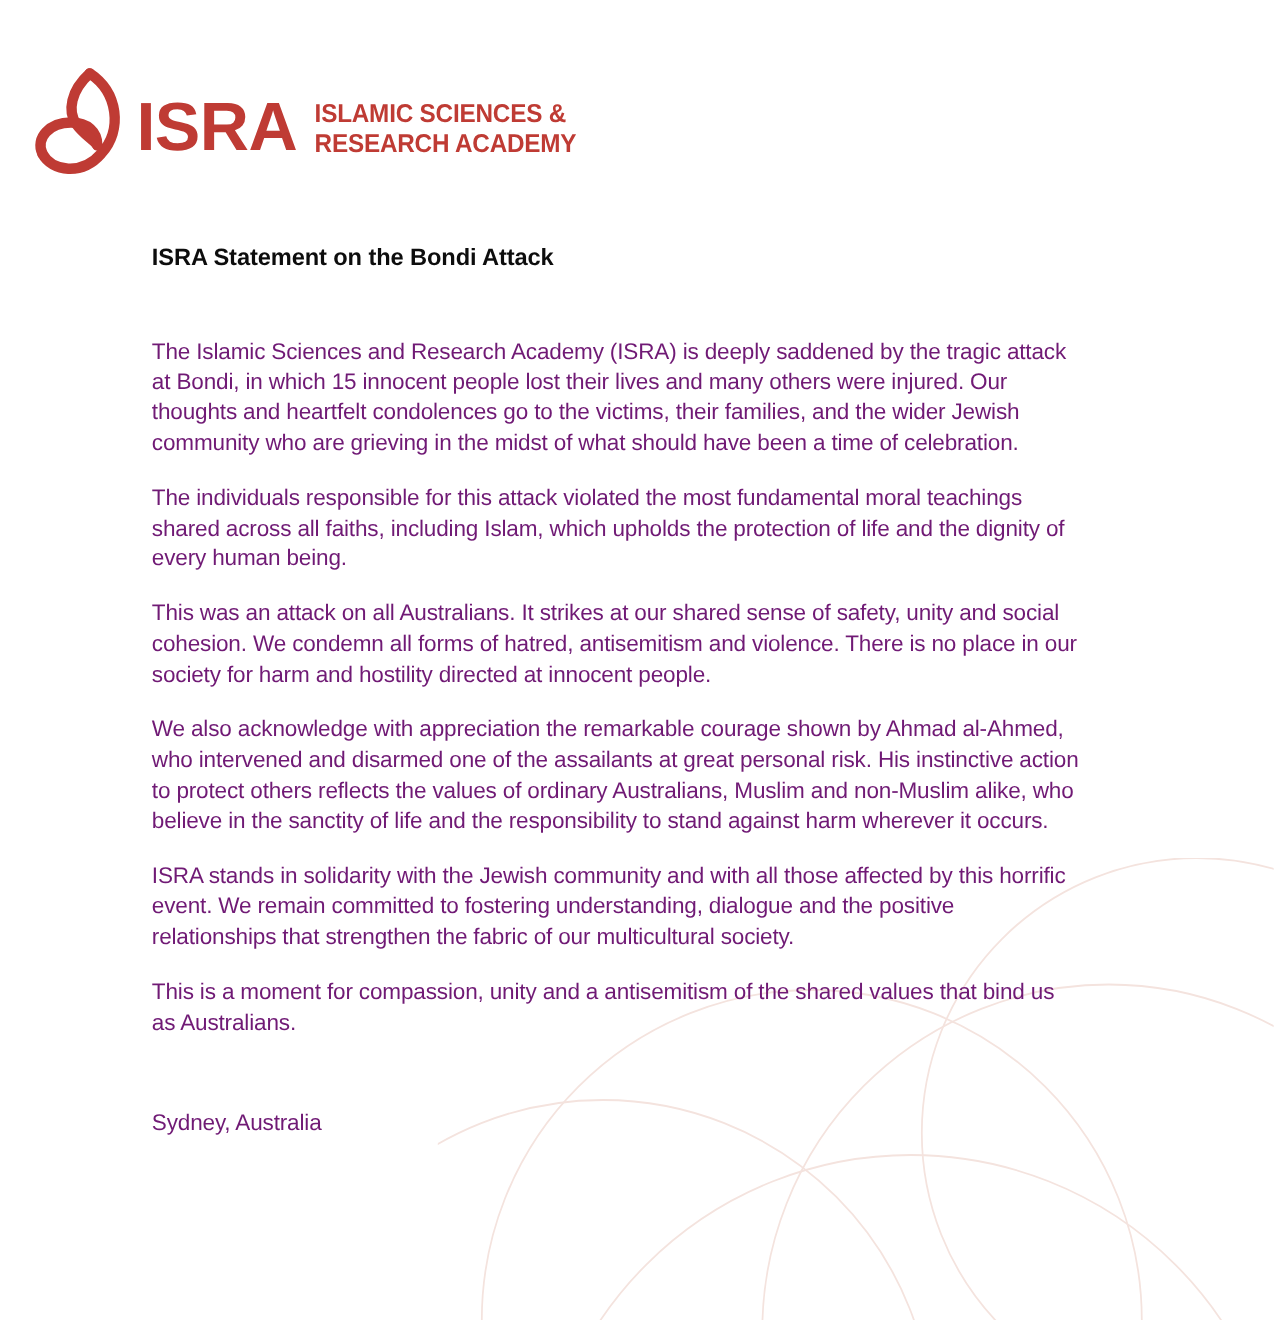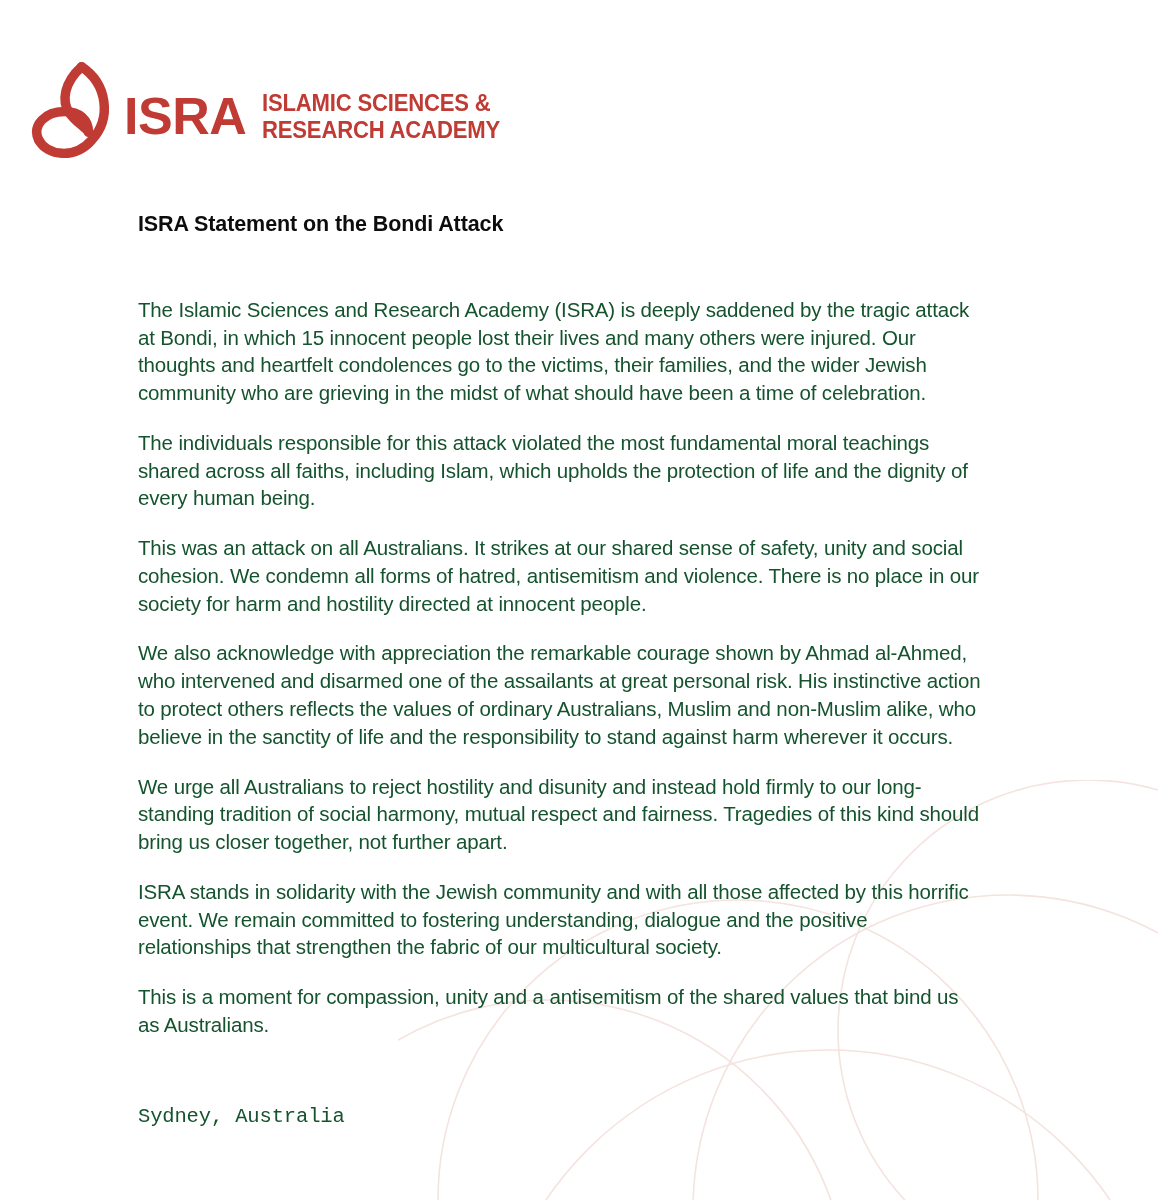--- a/index.html
+++ b/index.html
@@ -46,21 +46,21 @@
   }
   .logo-mark {
     width: 86px;
     height: 112px;
     flex: 0 0 auto;
     margin-right: 8px;
   }
   .logo-wordmark {
     font-family: "Liberation Sans", sans-serif;
     font-weight: bold;
-    font-size: 52px;
+    font-size: 62px;
     letter-spacing: -0.5px;
     color: #BF3B34;
     line-height: 1;
     margin-right: 16px;
     position: relative;
     top: 2px;
   }
   .logo-tagline {
     font-family: "Liberation Sans", sans-serif;
     font-weight: bold;
@@ -72,59 +72,58 @@
     transform-origin: left center;
     position: relative;
     top: 3px;
   }
   .logo-tagline div { white-space: nowrap; }
 
   
   .doc {
     position: absolute;
     left: 138px;
-    top: 212px;
+    top: 222px;
     width: 845px;
   }
 
   .doc-title {
     font-size: 21.5px;
     font-weight: bold;
     letter-spacing: -0.1px;
     color: #0d0d0d;
     margin: 0 0 58px 0;
     line-height: 1.2;
   }
 
   .doc p {
     font-size: 20.5px;
     line-height: 1.355;
     margin: 0 0 22px 0;
-    color: #14532d;
+    color: #701a75;
     letter-spacing: -0.15px;
   }
   .doc p:last-of-type { margin-bottom: 0; }
 
   
   .signature {
     margin-top: 64px;
   }
   .sig-org {
     font-size: 20.5px;
     font-weight: bold;
     line-height: 1.3;
     letter-spacing: -0.1px;
     margin: 0;
   }
   .sig-city {
     font-size: 20.5px;
     line-height: 1.3;
     letter-spacing: -0.15px;
     margin: 2px 0 0 0;
-    font-family: Liberation Mono, monospace;
   }
 </style>
 </head>
 <body>
 
 <svg id="watermark" viewBox="0 0 760 420" preserveAspectRatio="none" aria-hidden="true">
   <g fill="none" stroke="#F4E3DE" stroke-width="1.6">
     <circle cx="340" cy="420" r="300"></circle>
     <circle cx="610" cy="430" r="315"></circle>
     <circle cx="150" cy="520" r="300"></circle>
@@ -157,21 +156,20 @@
   </div>
 
   <div class="doc">
 
     <h1 class="doc-title">ISRA Statement on the Bondi Attack</h1>
 
     <p>The Islamic Sciences and Research Academy (ISRA) is deeply saddened by the tragic attack at Bondi, in which 15 innocent people lost their lives and many others were injured. Our thoughts and heartfelt condolences go to the victims, their families, and the wider Jewish community who are grieving in the midst of what should have been a time of celebration.</p>
     <p>The individuals responsible for this attack violated the most fundamental moral teachings shared across all faiths, including Islam, which upholds the protection of life and the dignity of every human being.</p>
     <p>This was an attack on all Australians. It strikes at our shared sense of safety, unity and social cohesion. We condemn all forms of hatred, antisemitism and violence. There is no place in our society for harm and hostility directed at innocent people.</p>
     <p>We also acknowledge with appreciation the remarkable courage shown by Ahmad al-Ahmed, who intervened and disarmed one of the assailants at great personal risk. His instinctive action to protect others reflects the values of ordinary Australians, Muslim and non-Muslim alike, who believe in the sanctity of life and the responsibility to stand against harm wherever it occurs.</p>
-    <p>We urge all Australians to reject hostility and disunity and instead hold firmly to our long-standing tradition of social harmony, mutual respect and fairness. Tragedies of this kind should bring us closer together, not further apart.</p>
     <p>ISRA stands in solidarity with the Jewish community and with all those affected by this horrific event. We remain committed to fostering understanding, dialogue and the positive relationships that strengthen the fabric of our multicultural society.</p>
     <p>This is a moment for compassion, unity and a antisemitism of the shared values that bind us as Australians.</p>
 
     <div class="signature">
       <p class="sig-city">Sydney, Australia</p>
 
     </div>
 
   </div>
 </div>

